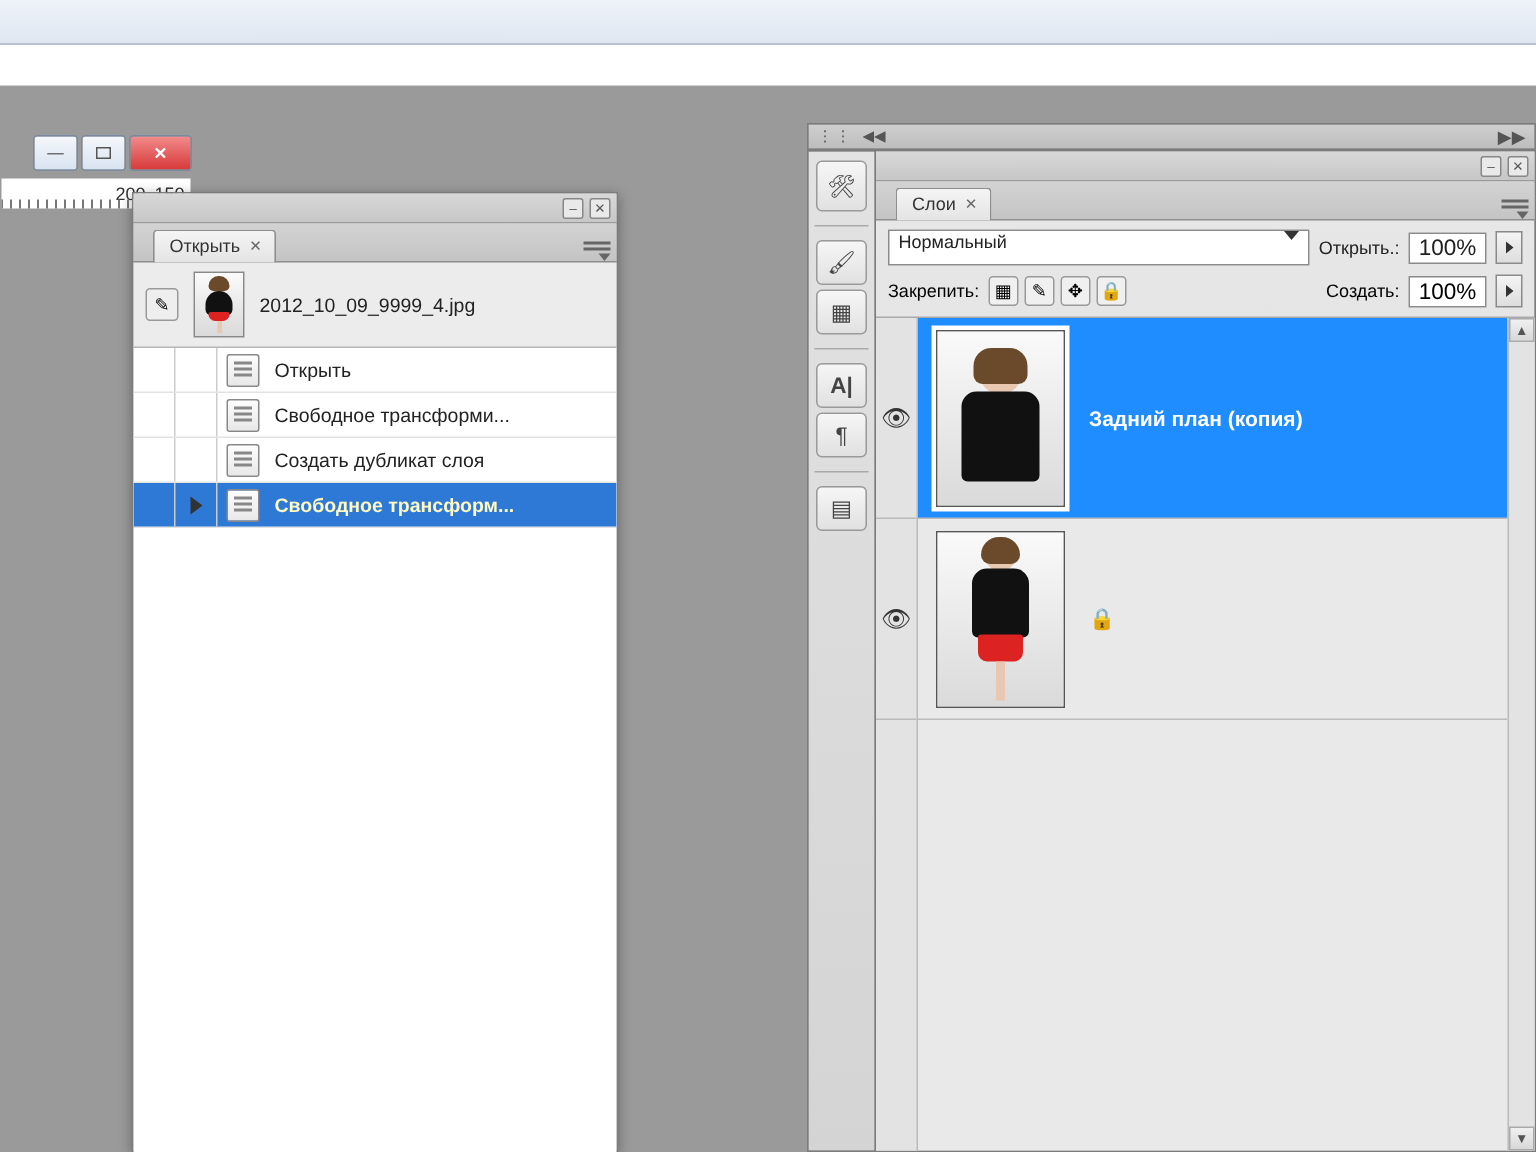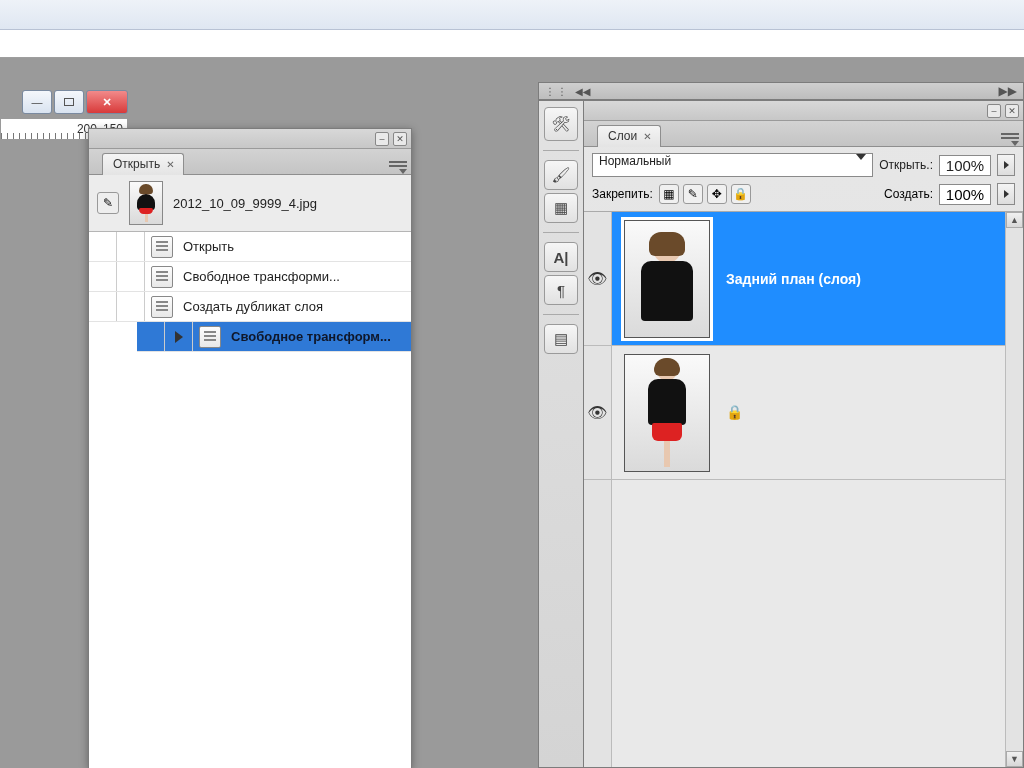--- a/index.html
+++ b/index.html
@@ -34,21 +34,21 @@
   .tab-menu .tri{height:0;width:0;border-left:4px solid transparent;border-right:4px solid transparent;border-top:5px solid #666;align-self:flex-end;}
 
   
   .history { left:88px; top:128px; width:324px; height:640px; }
   .hist-header { display:flex; align-items:center; gap:10px; padding:6px 8px; background:#ececec; border-bottom:1px solid #b5b5b5;}
   .hist-thumb { width:34px; height:44px; border:1px solid #888; background:#fff; position:relative; overflow:hidden;}
   .hist-title { font-size:13px; color:#222;}
   .hist-brush { width:22px;height:22px;border:1px solid #999;border-radius:3px;background:#eee;display:flex;align-items:center;justify-content:center;font-size:12px;}
   .hist-list { background:#fff; height:calc(100% - 46px - 52px); overflow:auto; }
   .hist-row { display:flex; align-items:center; height:30px; border-bottom:1px solid #e3e3e3; font-size:13px; color:#222;}
-  .hist-row.selected{ background:#2f79d6; color:#0f172a; font-weight:bold;margin-left:48px;}
+  .hist-row.selected{ background:#2f79d6; color:#fef9c3; font-weight:bold;}
   .hr-cell1{ width:28px; height:100%; border-right:1px solid #ccc; display:flex; align-items:center; justify-content:center;}
   .hr-cell2{ width:28px; height:100%; border-right:1px solid #ccc; display:flex; align-items:center; justify-content:center;}
   .hr-icon{ width:22px;height:22px;border:1px solid #888;background:linear-gradient(#fdfdfd,#e8e8e8);border-radius:2px; position:relative;}
   .hr-icon::after{content:"";position:absolute;left:4px;top:4px;right:4px;height:2px;background:#888;box-shadow:0 4px 0 #888,0 8px 0 #888;}
   .hr-label{ padding-left:10px; flex:1; white-space:nowrap; overflow:hidden; text-overflow:ellipsis;}
   .cursor-tri{ width:0;height:0;border-top:6px solid transparent;border-bottom:6px solid transparent;border-left:8px solid #333;}
 
   
   .dock { position:absolute; left:538px; top:82px; width:486px; height:686px; }
   .dock-handle { height:18px; background:linear-gradient(#cfcfcf,#bdbdbd); border:1px solid #7c7c7c; display:flex; align-items:center; padding:0 6px; font-size:10px; color:#555; gap:6px;}
@@ -256,21 +256,21 @@
         <div class="rows-col" id="rows-col">
             <div class="layer-row sel">
               <div class="layer-thumb">
                 <div class="thumb-bg"></div>
                 <div class="fig bust" style="top:14px;">
                   <div class="hair"></div>
                   <div class="head"></div>
                   <div class="body"></div>
                 </div>
               </div>
-              <div class="layer-name">Задний план (слоя)</div>
+              <div class="layer-name">Задний план (копия)</div>
             </div>
             <div class="layer-row">
               <div class="layer-thumb">
                 <div class="thumb-bg"></div>
                 <div class="fig " style="top:6px;">
                   <div class="hair"></div>
                   <div class="head"></div>
                   <div class="body"></div>
                   <div class="skirt"></div>
                   <div class="legs"></div>

